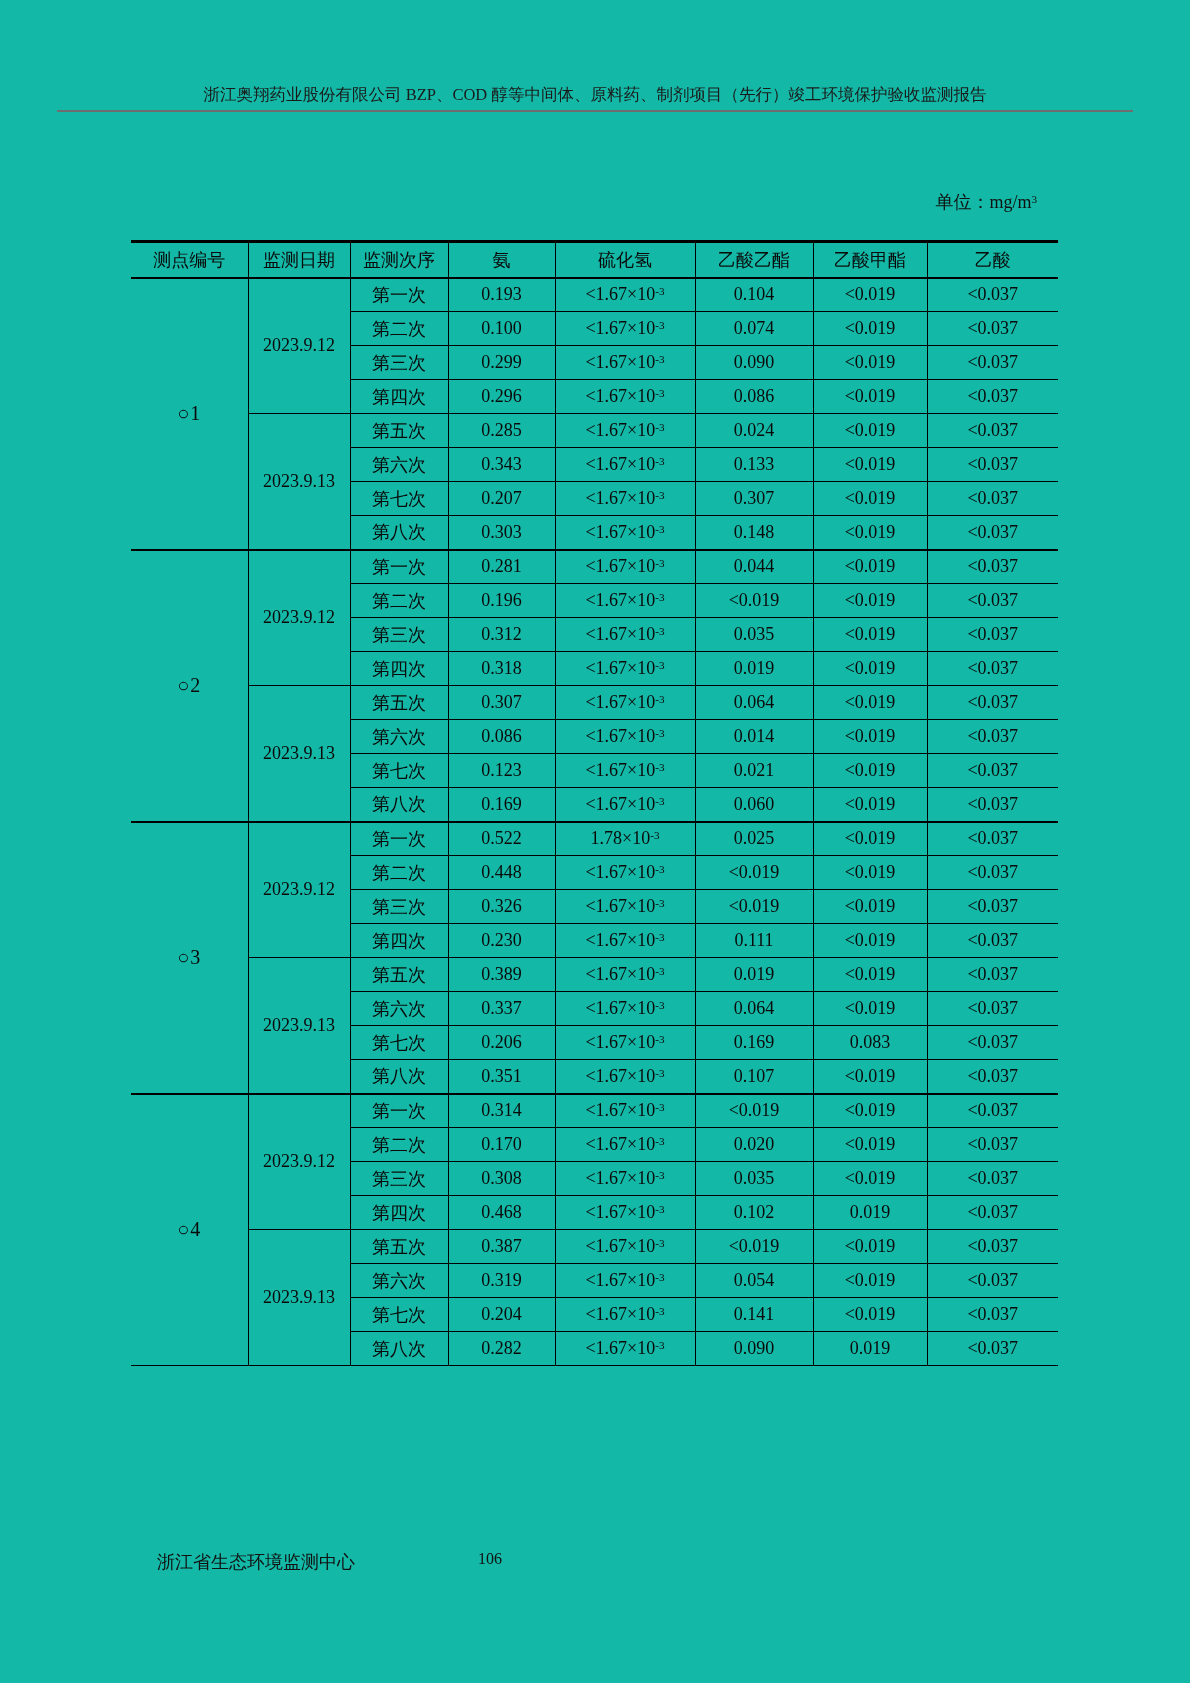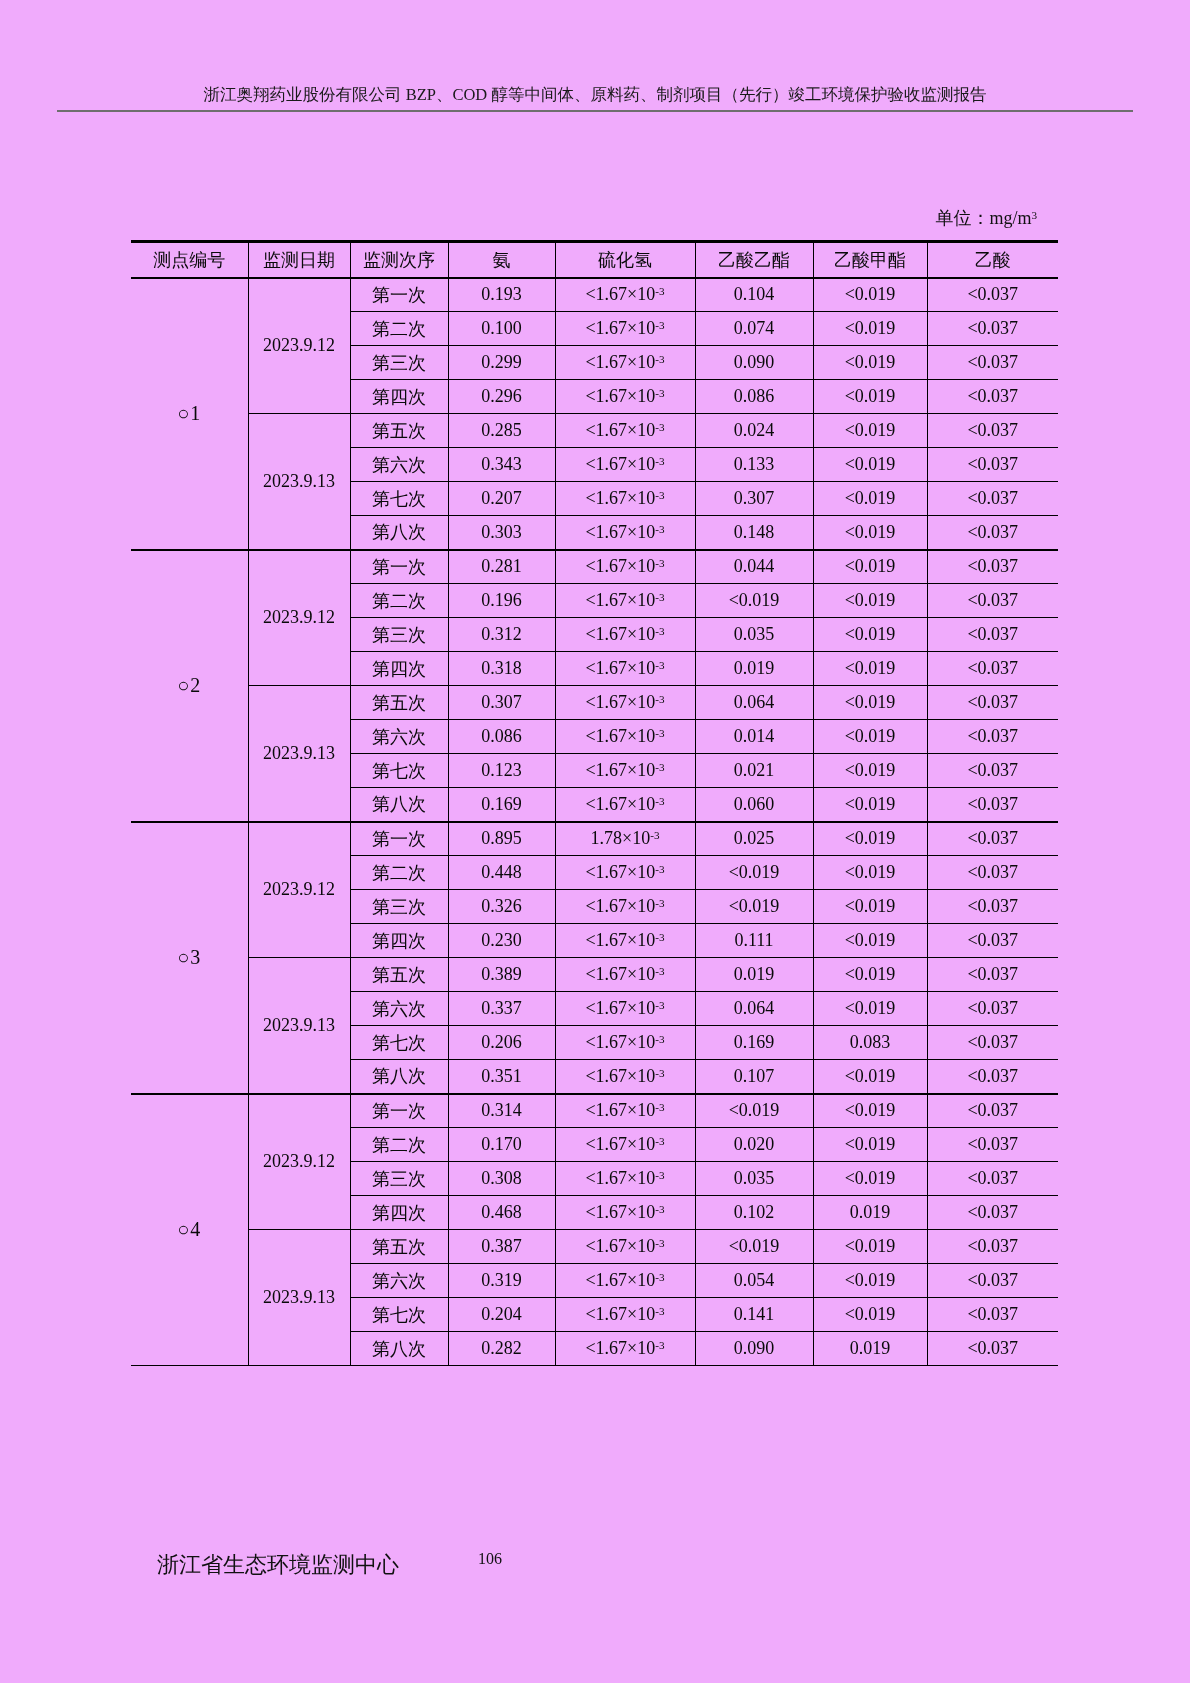--- a/index.html
+++ b/index.html
@@ -1,40 +1,40 @@
 <!DOCTYPE html>
 <html><head>
 <meta charset="utf-8">
 <style>
   html,body { margin:0; padding:0; background:#e8e8e8; }
   .page {
     position:relative;
     width:1190px; height:1683px;
     margin:0 auto;
-    background:#f0abfc;
+    background:#14b8a6;
     font-family:"Liberation Serif","DejaVu Serif",serif;
     color:#111111;
     overflow:hidden;
   }
   .running-header {
     position:absolute; top:85px; left:57px; right:57px;
     text-align:center; font-size:16.5px; line-height:20px; color:#1a1a1a;
     white-space:nowrap;
   }
   .header-rule {
     position:absolute; top:110px; left:57px; right:57px;
     height:2px; background:#6e6e6e;
   }
   .doc-title {
     position:absolute; top:141px; left:0; right:0;
     text-align:center; font-size:23px; font-weight:bold; color:#000;
   }
   .unit-note {
     position:absolute; top:190px; right:153px;
-    font-size:18px; color:#111;margin-top:16px;
+    font-size:18px; color:#111;
   }
   table.monitoring {
     position:absolute; top:240px; left:131px;
     border-collapse:collapse; table-layout:fixed;
     width:927px;
     border-top:3px solid #000;
     border-bottom:1px solid #701a75;
     font-size:18px; color:#0a0a0a;
   }
   table.monitoring th, table.monitoring td {
@@ -46,21 +46,21 @@
   table.monitoring thead tr { height:36px; }
   table.monitoring tbody tr { height:34px; }
   table.monitoring thead th { border-bottom:2px solid #000; }
   .no-left  { border-left:none !important; }
   .no-right { border-right:none !important; }
   .sec-top  { border-top:2px solid #000 !important; }
   .point-cell { font-size:20px; letter-spacing:1px; }
   sup { font-size:0.62em; line-height:0; vertical-align:baseline; position:relative; top:-0.45em; }
   .page-footer-org {
     position:absolute; top:1550px; left:157px;
-    font-size:22px; color:#111;
+    font-size:18px; color:#111;
   }
   .page-footer-num {
     position:absolute; top:1550px; left:440px; width:100px;
     text-align:center; font-size:16px; color:#111;
   }
 </style>
 </head>
 <body>
 
 <div class="page">
@@ -227,21 +227,21 @@
           <td class="val-cell">0.169</td>
           <td class="val-cell">&lt;1.67×10<sup>-3</sup></td>
           <td class="val-cell">0.060</td>
           <td class="val-cell">&lt;0.019</td>
           <td class="val-cell no-right">&lt;0.037</td>
         </tr>
         <tr>
           <td rowspan="8" class="point-cell no-left sec-top">○3</td>
           <td rowspan="4" class="date-cell sec-top">2023.9.12</td>
           <td class="seq-cell sec-top">第一次</td>
-          <td class="val-cell sec-top">0.895</td>
+          <td class="val-cell sec-top">0.522</td>
           <td class="val-cell sec-top">1.78×10<sup>-3</sup></td>
           <td class="val-cell sec-top">0.025</td>
           <td class="val-cell sec-top">&lt;0.019</td>
           <td class="val-cell no-right sec-top">&lt;0.037</td>
         </tr>
         <tr>
           <td class="seq-cell">第二次</td>
           <td class="val-cell">0.448</td>
           <td class="val-cell">&lt;1.67×10<sup>-3</sup></td>
           <td class="val-cell">&lt;0.019</td>

